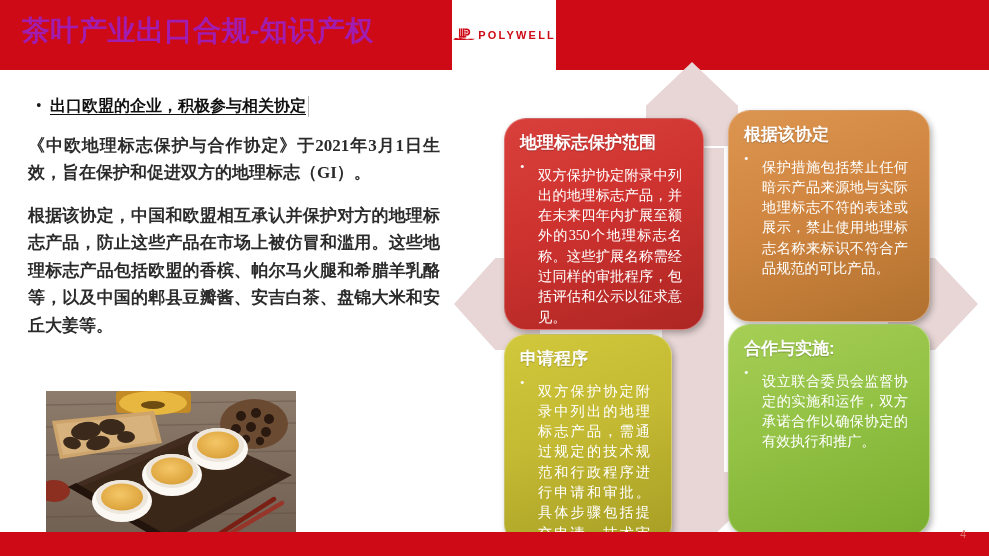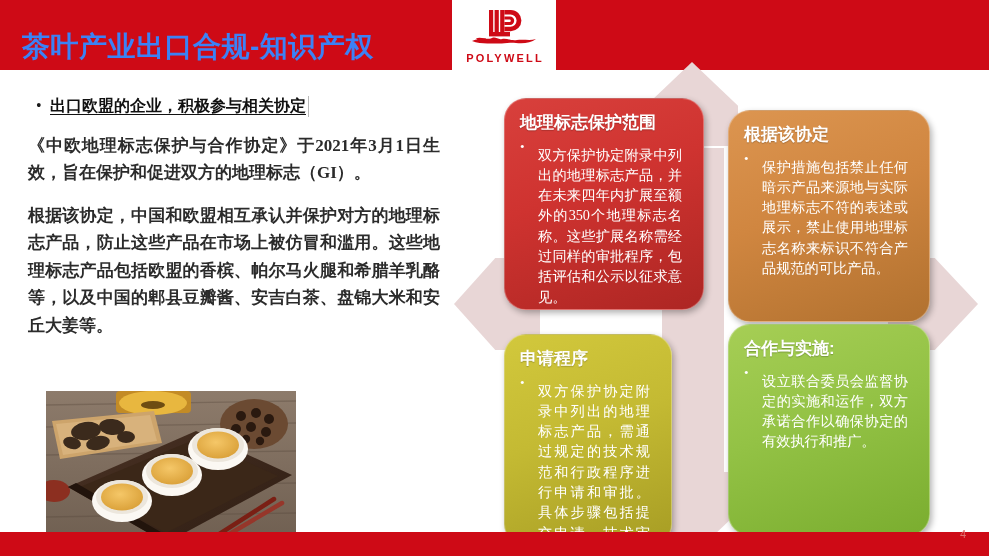--- a/index.html
+++ b/index.html
@@ -26,21 +26,21 @@
     height: 70px;
     background: #ce0a16;
   }
   .logo-box {
     position: absolute;
     left: 452px; top: 0;
     width: 104px;
     height: 70px;
     background: #ffffff;
     display: flex;
-    flex-direction: column;
+    flex-direction: row;
     align-items: center;
     justify-content: center;
   }
   .logo-mark {
     width: 70px;
     height: 46px;
     display: block;
   }
   .logo-word {
     font-family: "Liberation Sans", sans-serif;
@@ -51,24 +51,23 @@
     line-height: 1;
     margin-top: 1px;
     text-indent: 2px;
   }
   .slide-title {
     position: absolute;
     left: 22px; top: 12px;
     font-family: "Liberation Sans", "DejaVu Sans", sans-serif;
     font-size: 28px;
     font-weight: bold;
-    color: #3b82f6;
+    color: #a21caf;
     letter-spacing: 0.5px;
     white-space: nowrap;
-    margin-top: 16px;
   }
 
   
   .left-col {
     position: absolute;
     left: 28px; top: 96px;
     width: 412px;
   }
   .bullet-row {
     display: flex;
@@ -198,21 +197,21 @@
     font-family: "Liberation Serif", "DejaVu Serif", serif;
     font-size: 14.2px;
     color: #ffffff;
     line-height: 1.43;
     text-align: justify;
     margin: 8px;
     padding-left: 2px;
   }
 
   .card-a {
-    left: 64px; top: 36px;
+    left: 64px; top: 56px;
     width: 200px; height: 212px;
     background: linear-gradient(160deg, #d8403c 0%, #cf3330 42%, #ad2623 100%);
     border: 1px solid rgba(255,255,255,0.28);
   }
   .card-b {
     left: 288px; top: 48px;
     width: 202px; height: 212px;
     background: linear-gradient(160deg, #dc9550 0%, #d08640 45%, #b1712f 100%);
     border: 1px solid rgba(255,255,255,0.28);
   }

